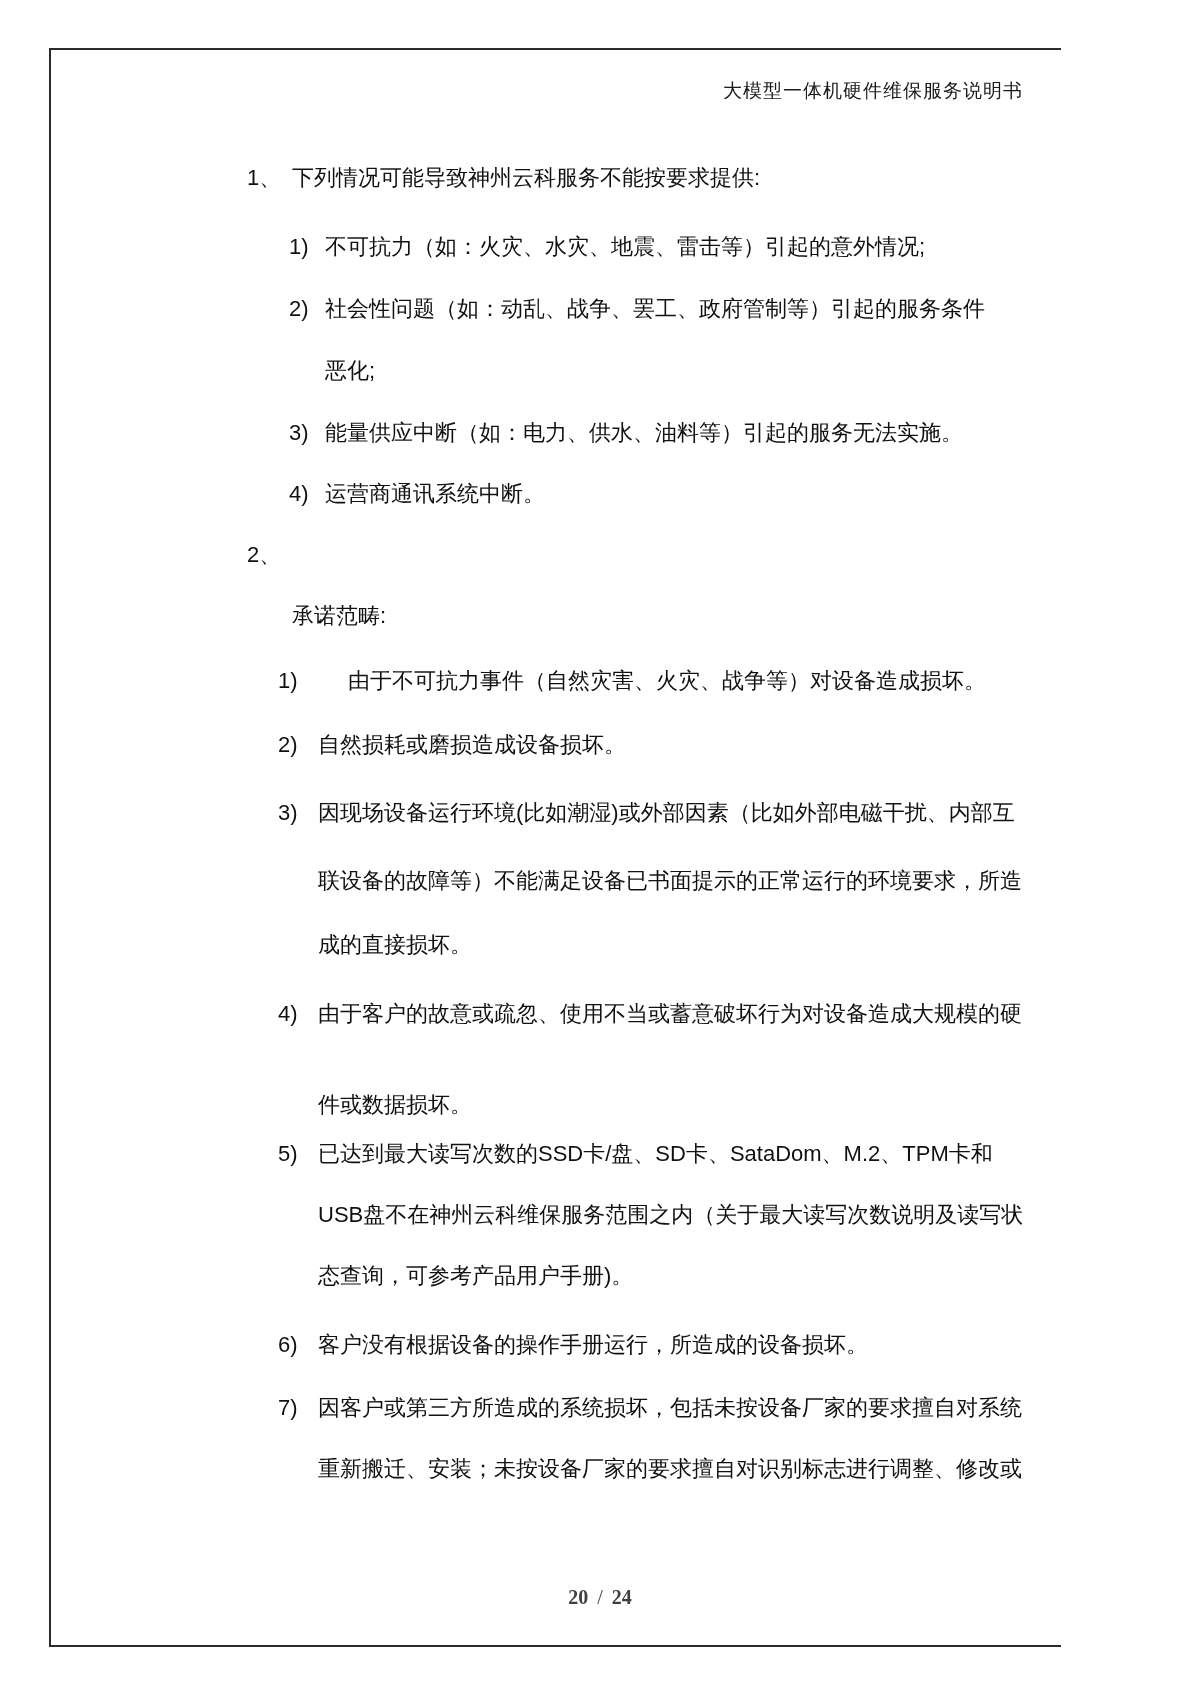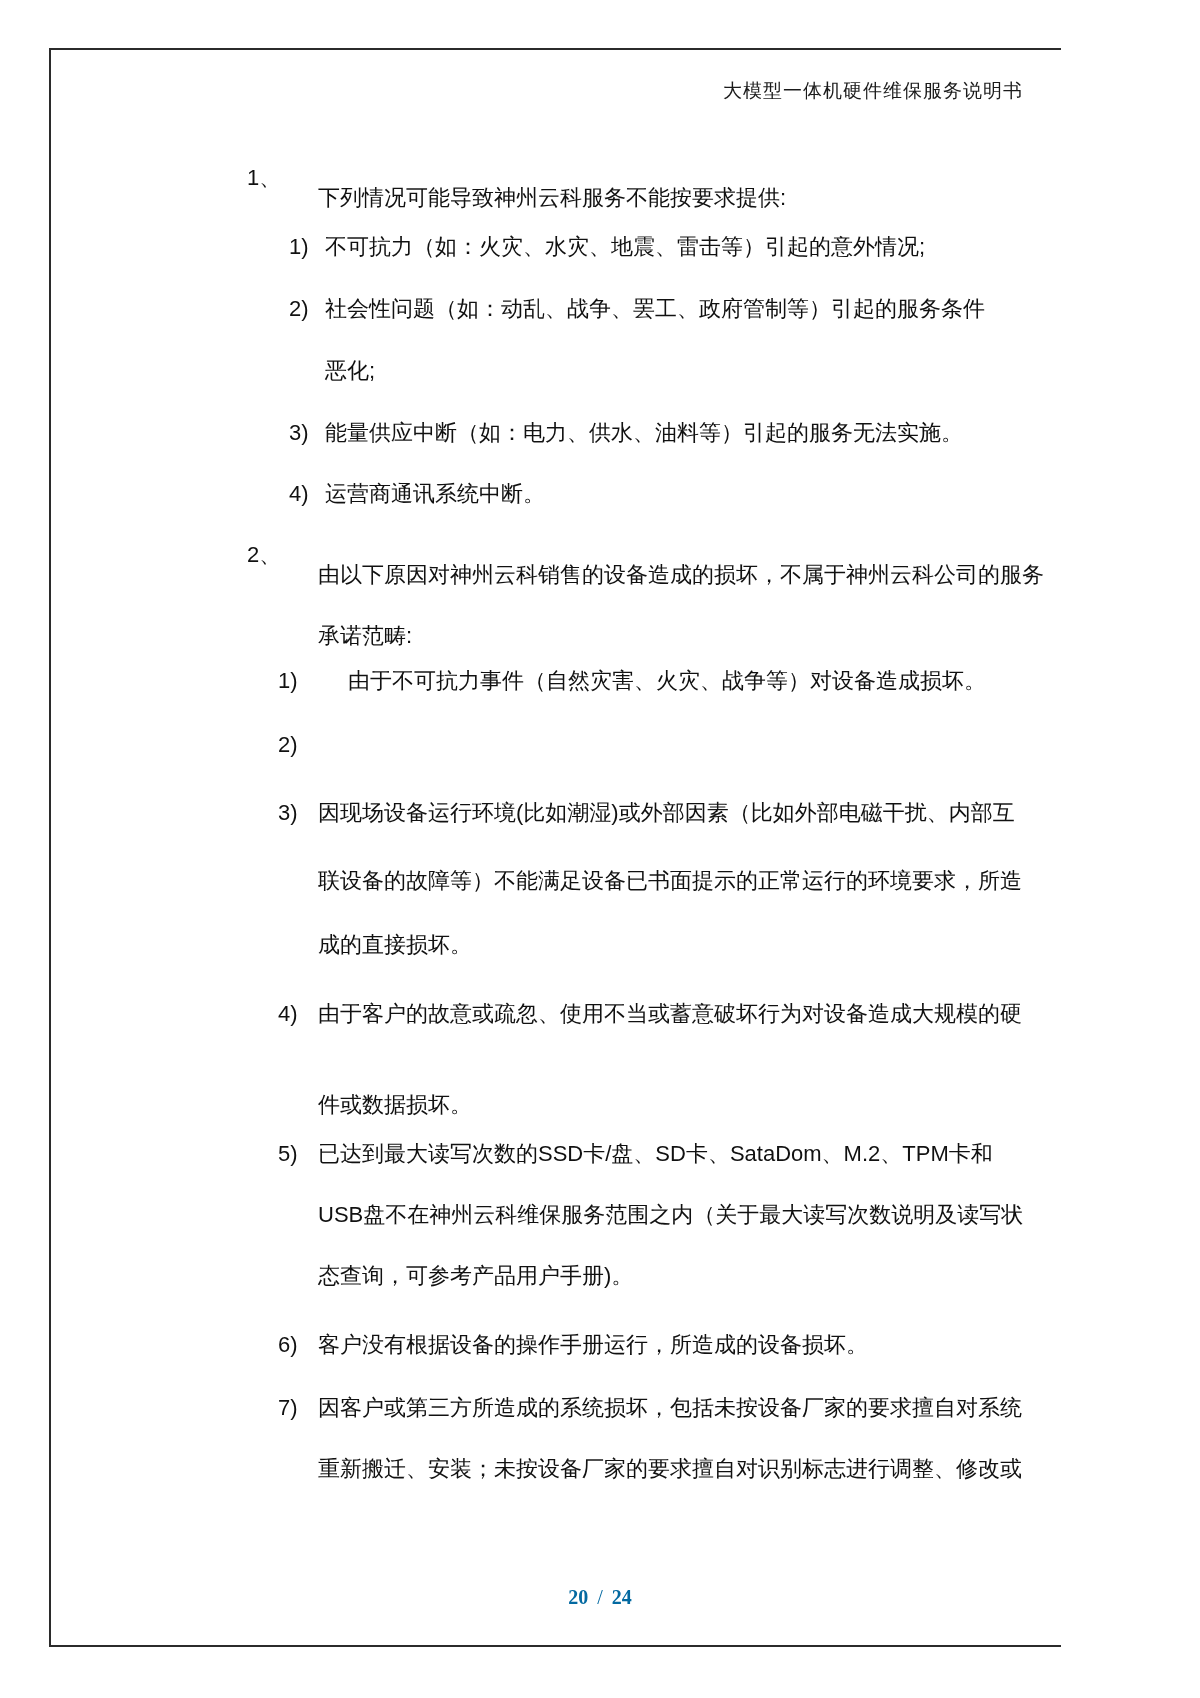--- a/index.html
+++ b/index.html
@@ -52,21 +52,21 @@
     line-height: 30px;
     font-size: 22px;
   }
   .line span {
     position: absolute;
     white-space: nowrap;
     top: 0;
   }
   
   .n-top { left: 247px; }
-  .t-top { left: 318px; margin-top: 20px; }
+  .t-top { left: 292px; }
   .n-s1  { left: 289px; }
   .t-s1  { left: 325px; }
   .n-s2  { left: 278px; }
   .t-s2  { left: 318px; }
   .t-s2w { left: 348px; font-family: Liberation Serif, serif; }
   
   .l0  { top: 163px; }
   .l1  { top: 232px; }
   .l2  { top: 294px; }
   .l3  { top: 356px; text-decoration: underline; }
@@ -89,21 +89,21 @@
   .l20 { top: 1454px; }
   .footer {
     position: absolute;
     top: 1583px;
     left: 0;
     width: 1200px;
     text-align: center;
     font-family: "Liberation Serif", serif;
     font-size: 20px;
     line-height: 28px;
-    color: #0369a1;
+    color: #404040;
   }
   .footer .pg { font-weight: bold; }
   .footer .sep {
     font-weight: normal;
     margin: 0 9px;
   }
 </style>
 </head>
 <body>
 
@@ -141,34 +141,34 @@
       <span class="t-s1">能量供应中断（如：电力、供水、油料等）引起的服务无法实施。</span>
     </div>
 
     <div class="line l5">
       <span class="n-s1">4)</span>
       <span class="t-s1">运营商通讯系统中断。</span>
     </div>
 
     <div class="line l6">
       <span class="n-top">2、</span>
-      <span class="t-top">由以下原因对神州云科销售的设备造成的损坏，不属于神州云科公司的服务</span>
     </div>
 
     <div class="line l7">
       <span class="t-top">承诺范畴:</span>
     </div>
 
     <div class="line l8">
       <span class="n-s2">1)</span>
       <span class="t-s2w">由于不可抗力事件（自然灾害、火灾、战争等）对设备造成损坏。</span>
     </div>
 
     <div class="line l9">
       <span class="n-s2">2)</span>
+      <span class="t-s2">自然损耗或磨损造成设备损坏。</span>
     </div>
 
     <div class="line l10">
       <span class="n-s2">3)</span>
       <span class="t-s2">因现场设备运行环境(比如潮湿)或外部因素（比如外部电磁干扰、内部互</span>
     </div>
 
     <div class="line l11">
       <span class="t-s2">联设备的故障等）不能满足设备已书面提示的正常运行的环境要求，所造</span>
     </div>

